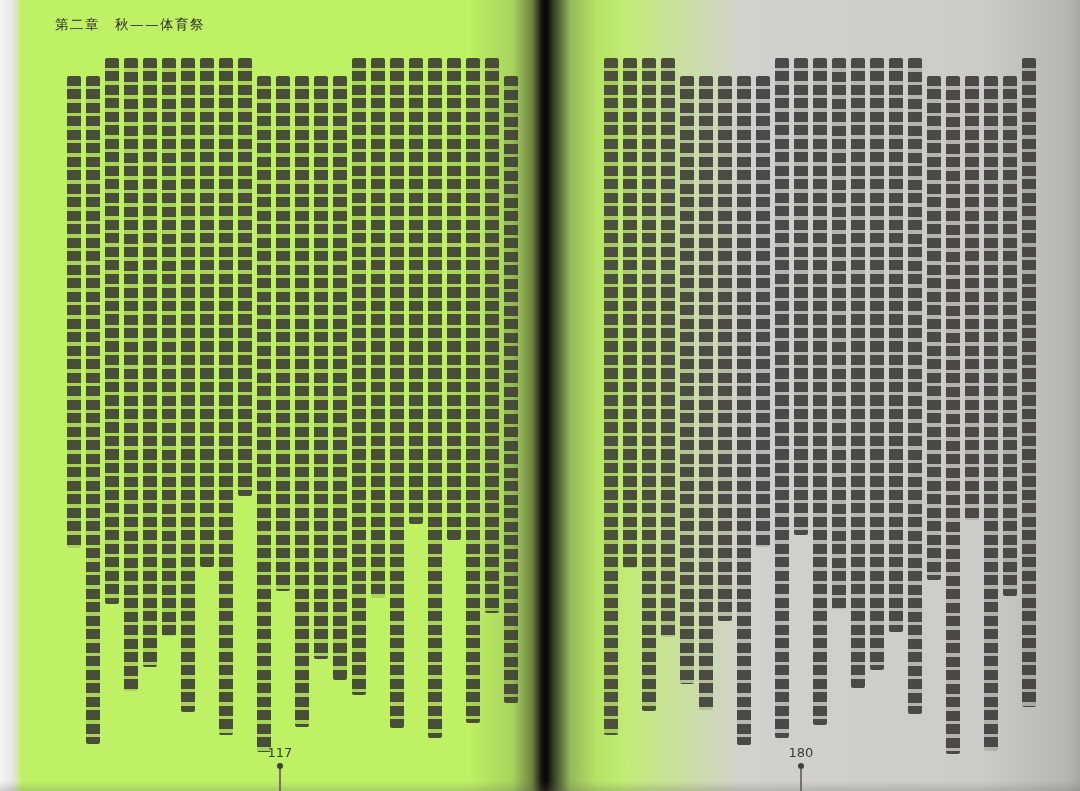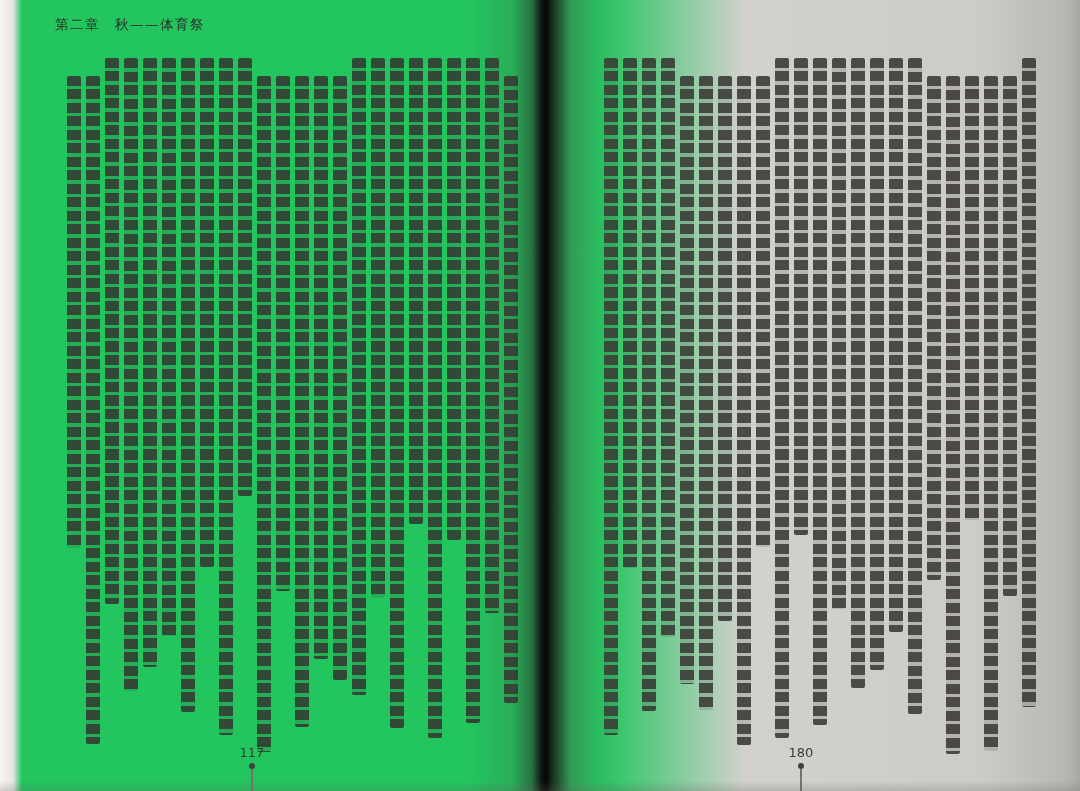--- a/index.html
+++ b/index.html
@@ -5,21 +5,21 @@
   html, body { margin: 0; padding: 0; }
   body {
     width: 1080px; height: 791px;
     background: #c9c8c4;
     font-family: "DejaVu Serif", "Liberation Serif", serif;
     overflow: hidden;
   }
   .spread {
     position: relative;
     width: 1080px; height: 791px;
-    background: #22c55e;
+    background: #bef264;
     overflow: hidden;
   }
   
   .edge-left {
     position: absolute; left: 0; top: 0;
     width: 22px; height: 100%;
     background: linear-gradient(90deg, #f7f6f3 0%, #e6e4e0 60%, rgba(230,228,224,0) 100%);
   }
   
   .right-tint {
@@ -75,21 +75,21 @@
     display: flex; flex-direction: column; align-items: center;
     transform: translateX(-50%);
   }
   .pagenum {
     font-family: "DejaVu Sans", "Liberation Sans", sans-serif;
     font-size: 13px; color: #3c3a38; line-height: 1;
     margin-bottom: 4px;
   }
   .pin-dot { width: 6px; height: 6px; border-radius: 50%; background: #413f3c; }
   .pin-line { width: 2px; flex: 1; background: #76736f; }
-  .pagemark.left  { left: 252px; }
+  .pagemark.left  { left: 280px; }
   .pagemark.right { left: 801px; }
 </style>
 </head>
 <body>
 
 <div class="spread">
 
   <div class="edge-left"></div>
   <div class="right-tint"></div>
 

